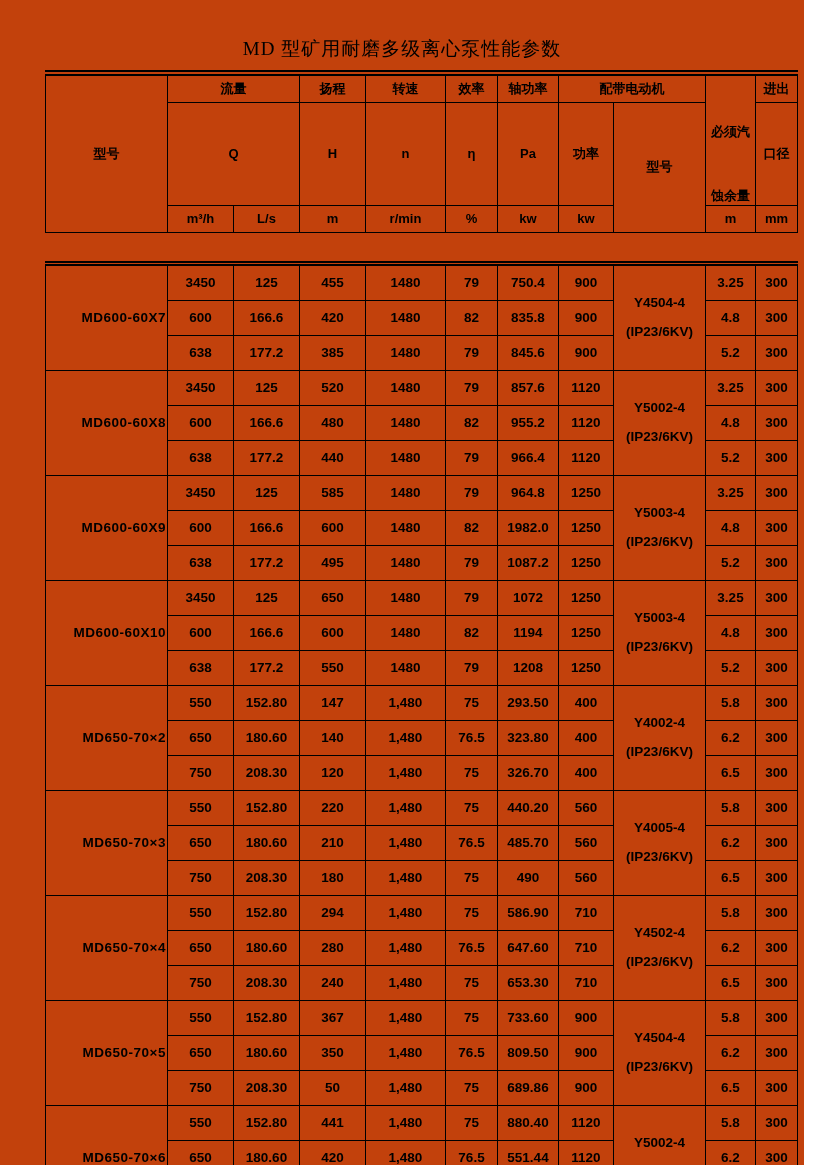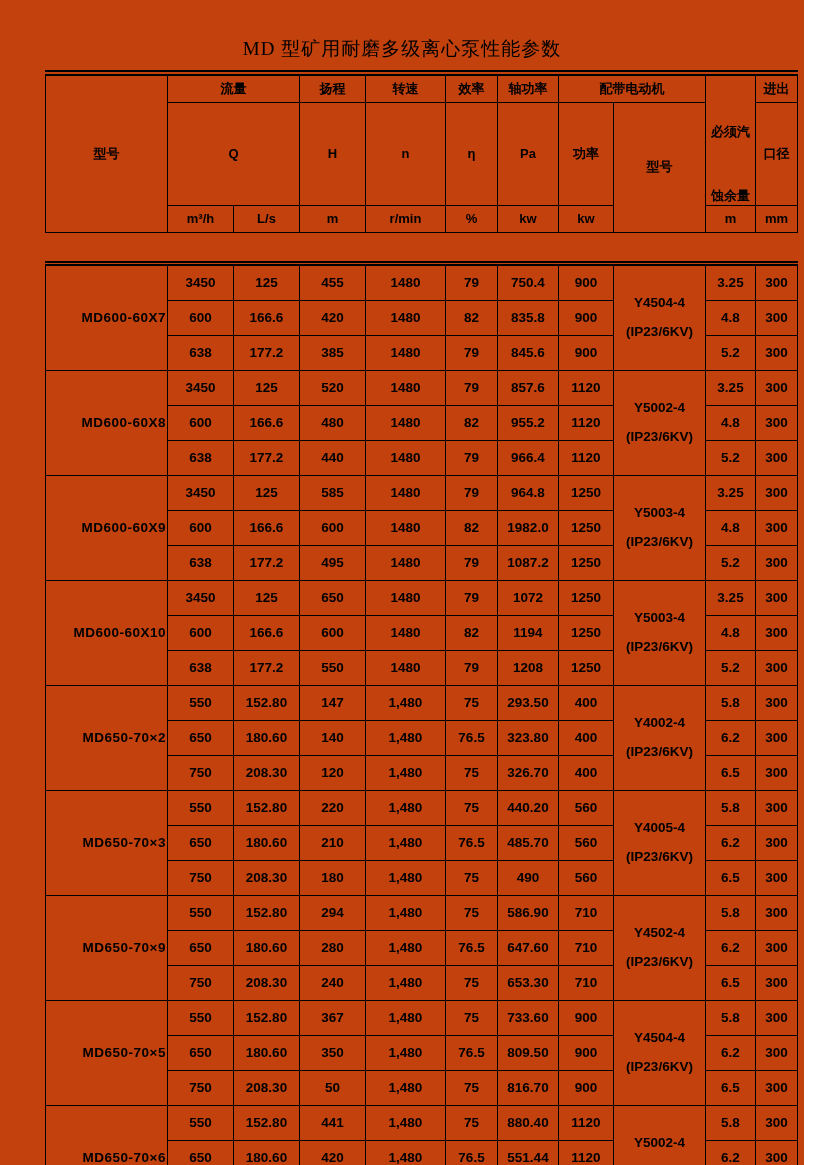--- a/index.html
+++ b/index.html
@@ -322,21 +322,21 @@
           <td>208.30</td>
           <td>180</td>
           <td>1,480</td>
           <td>75</td>
           <td>490</td>
           <td>560</td>
           <td>6.5</td>
           <td>300</td>
         </tr>
         <tr>
-          <td rowspan="3" class="model-cell">MD650-70×9</td>
+          <td rowspan="3" class="model-cell">MD650-70×4</td>
           <td>550</td>
           <td>152.80</td>
           <td>294</td>
           <td>1,480</td>
           <td>75</td>
           <td>586.90</td>
           <td>710</td>
           <td rowspan="3" class="motor-cell">
             <span>Y4502-4</span>
             <span>(IP23/6KV)</span>
@@ -392,21 +392,21 @@
           <td>900</td>
           <td>6.2</td>
           <td>300</td>
         </tr>
         <tr>
           <td>750</td>
           <td>208.30</td>
           <td>50</td>
           <td>1,480</td>
           <td>75</td>
-          <td>816.70</td>
+          <td>689.86</td>
           <td>900</td>
           <td>6.5</td>
           <td>300</td>
         </tr>
         <tr>
           <td rowspan="3" class="model-cell">MD650-70×6</td>
           <td>550</td>
           <td>152.80</td>
           <td>441</td>
           <td>1,480</td>

